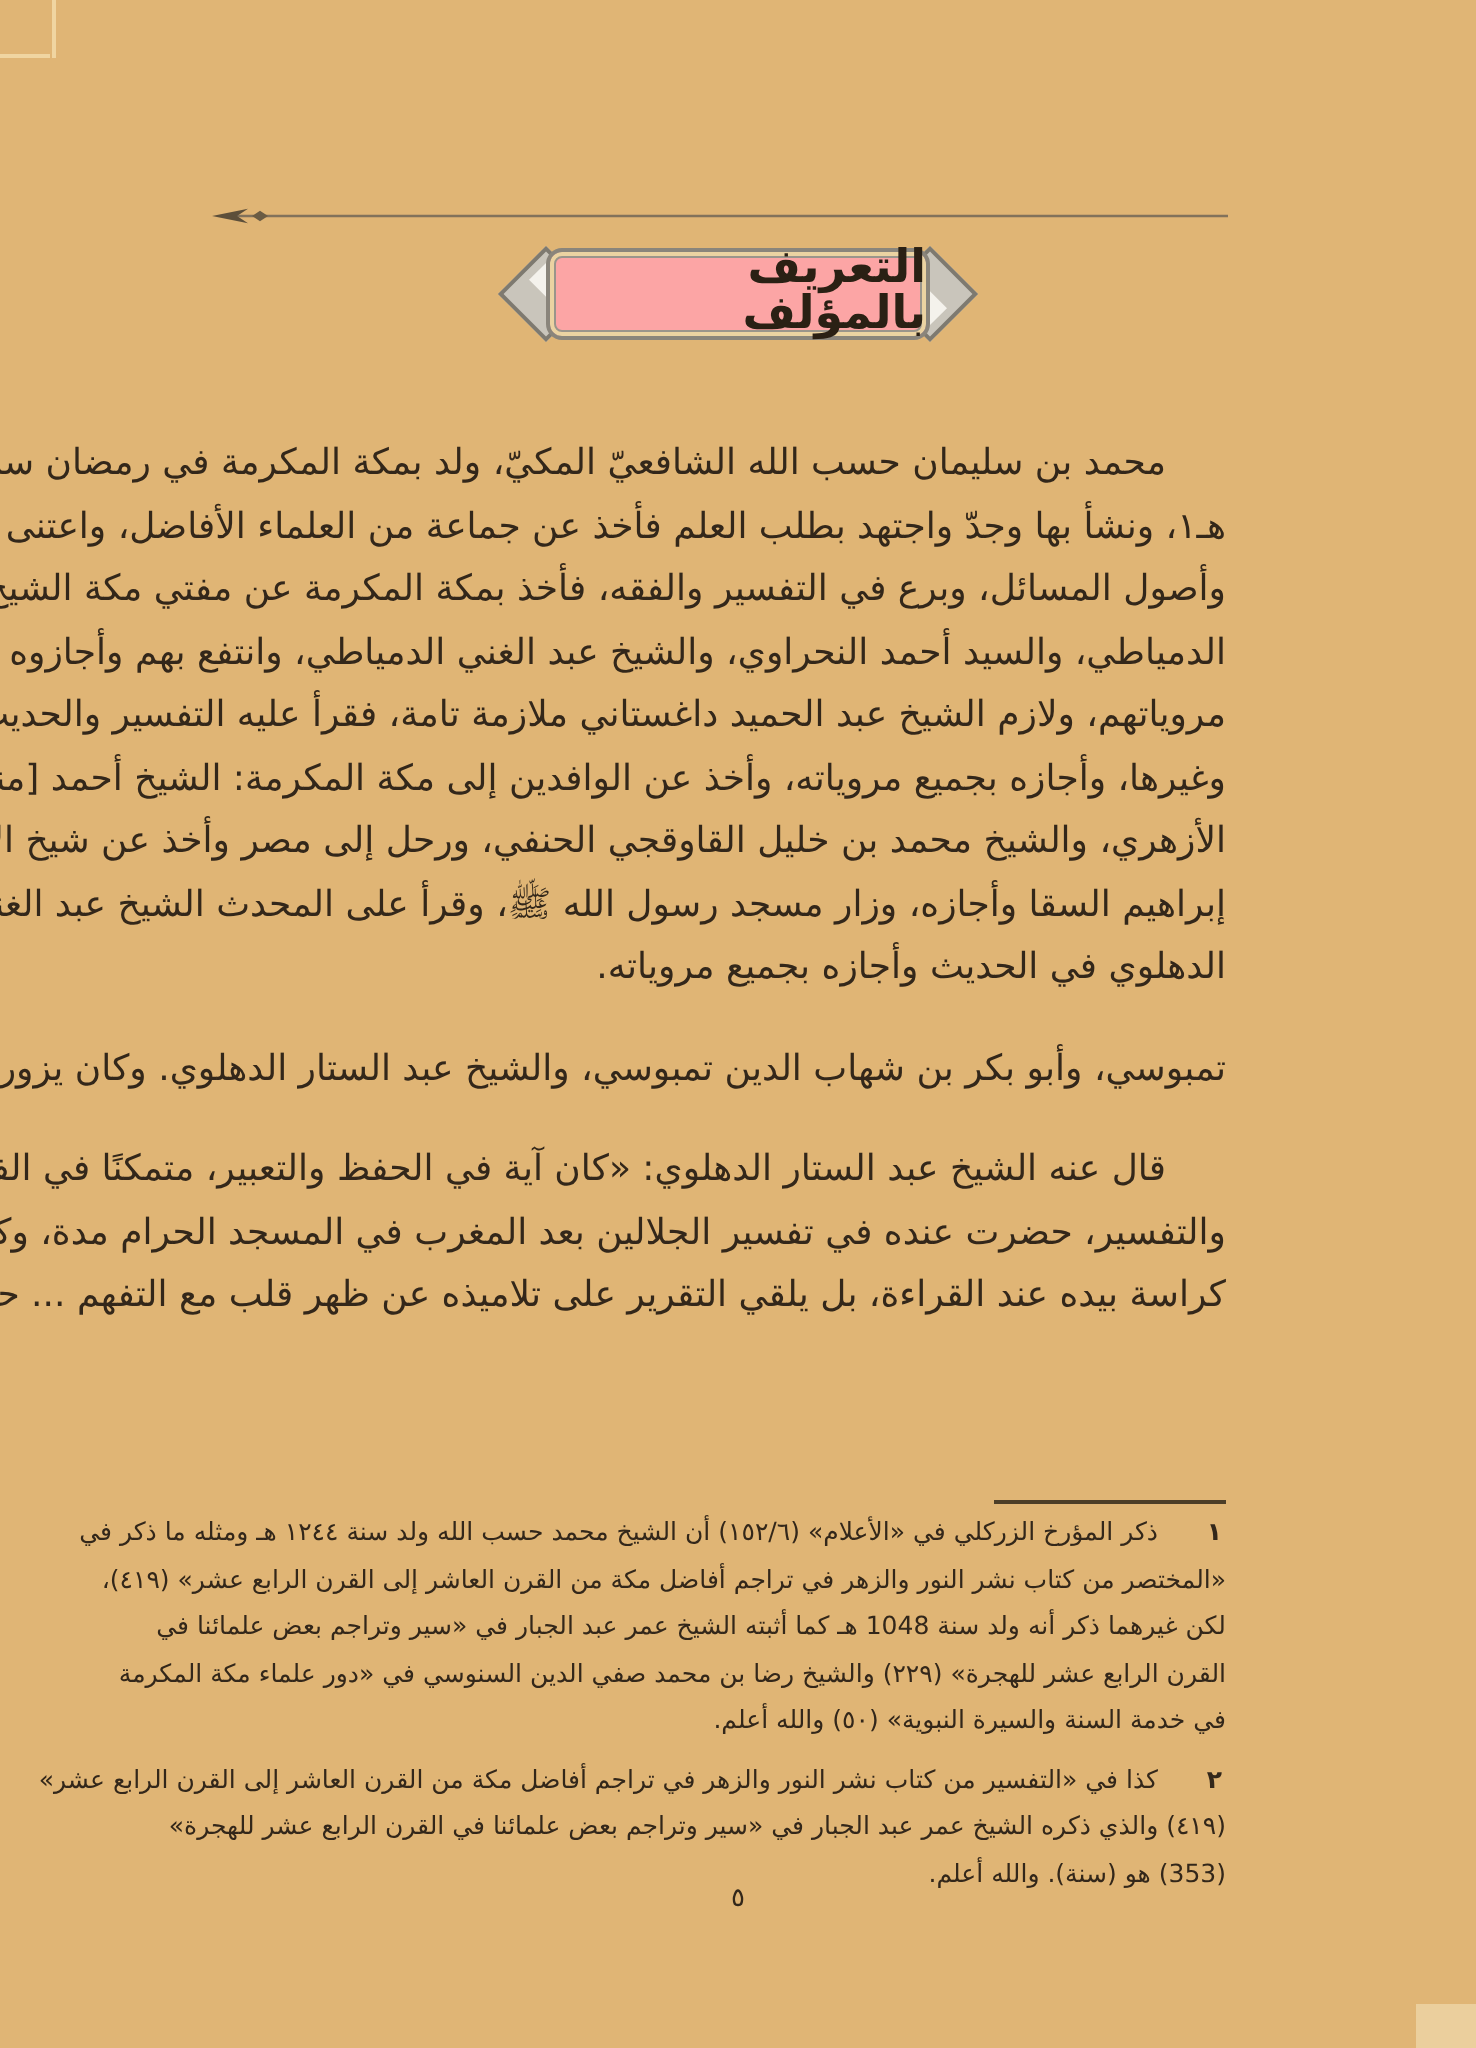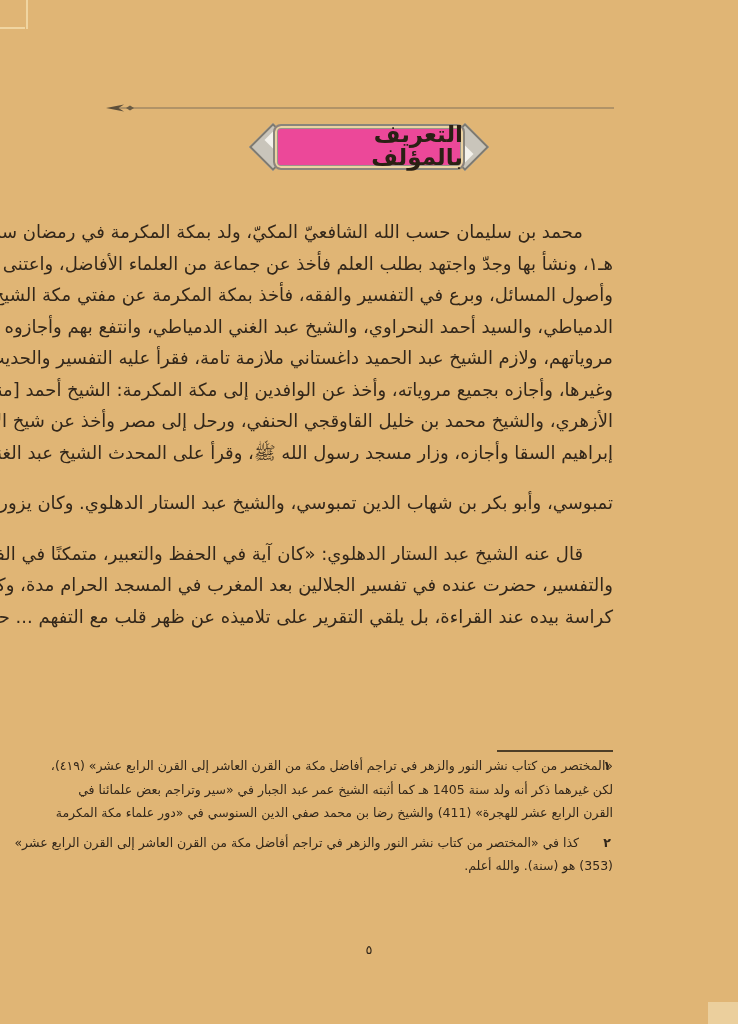--- a/index.html
+++ b/index.html
@@ -21,21 +21,21 @@
   .top-rule{position:absolute;top:100px;left:100px;width:520px;height:14px;}
 
   
   .banner{
     position:absolute;top:124px;left:0;right:0;
     display:flex;justify-content:center;align-items:center;
   }
   .banner-inner{position:relative;width:192px;height:46px;}
   .banner-box{
     position:absolute;inset:0;z-index:2;
-    background:#ec4899;
+    background:#fca5a5;
     border:2px solid #8a857b;
     border-radius:8px;
     box-shadow:inset 0 0 0 2px #ebd3a2, inset 0 0 0 3px #9a958b;
     display:flex;align-items:center;justify-content:center;
   }
   .banner-title{
     font-size:23px;font-weight:bold;color:#2a2014;
     letter-spacing:0;line-height:1;transform:translateY(-1px);
   }
   .tip{
@@ -124,49 +124,53 @@
   <div class="text-col">
     <div class="para">
       <div class="line line--first">محمد بن سليمان حسب الله الشافعيّ المكيّ، ولد بمكة المكرمة في رمضان سنة ١٢٣٣</div>
       <div class="line">هـ١، ونشأ بها وجدّ واجتهد بطلب العلم فأخذ عن جماعة من العلماء الأفاضل، واعتنى بالقواعد</div>
       <div class="line">وأصول المسائل، وبرع في التفسير والفقه، فأخذ بمكة المكرمة عن مفتي مكة الشيخ أحمد</div>
       <div class="line">الدمياطي، والسيد أحمد النحراوي، والشيخ عبد الغني الدمياطي، وانتفع بهم وأجازوه بسائر</div>
       <div class="line">مروياتهم، ولازم الشيخ عبد الحميد داغستاني ملازمة تامة، فقرأ عليه التفسير والحديث والفقه</div>
       <div class="line">وغيرها، وأجازه بجميع مروياته، وأخذ عن الوافدين إلى مكة المكرمة: الشيخ أحمد [منة]٢ الله</div>
       <div class="line">الأزهري، والشيخ محمد بن خليل القاوقجي الحنفي، ورحل إلى مصر وأخذ عن شيخ الإسلام</div>
       <div class="line">إبراهيم السقا وأجازه، وزار مسجد رسول الله ﷺ، وقرأ على المحدث الشيخ عبد الغني</div>
+      <div class="line line--last">الدهلوي في الحديث وأجازه بجميع مروياته.</div>
     </div>
 
     <div class="para">
       <div class="line">تمبوسي، وأبو بكر بن شهاب الدين تمبوسي، والشيخ عبد الستار الدهلوي. وكان يزور المدينة</div>
     </div>
 
     <div class="para">
       <div class="line line--first">قال عنه الشيخ عبد الستار الدهلوي: «كان آية في الحفظ والتعبير، متمكنًا في الفقه</div>
       <div class="line">والتفسير، حضرت عنده في تفسير الجلالين بعد المغرب في المسجد الحرام مدة، وكان لا يمسك</div>
       <div class="line">كراسة بيده عند القراءة، بل يلقي التقرير على تلاميذه عن ظهر قلب مع التفهم ... حضرت</div>
     </div>
   </div>
 
   <div class="fn-sep"></div>
 
   <div class="fn-col">
     <div class="footnote">
       <div class="fn-line fn-line--first">
         <span class="fn-num">١</span>
+        <span>ذكر المؤرخ الزركلي في «الأعلام» (١٥٢/٦) أن الشيخ محمد حسب الله ولد سنة ١٢٤٤ هـ ومثله ما ذكر في</span>
       </div>
       <div class="fn-line">«المختصر من كتاب نشر النور والزهر في تراجم أفاضل مكة من القرن العاشر إلى القرن الرابع عشر» (٤١٩)،</div>
-      <div class="fn-line">لكن غيرهما ذكر أنه ولد سنة 1405 هـ كما أثبته الشيخ عمر عبد الجبار في «سير وتراجم بعض علمائنا في</div>
-      <div class="fn-line">القرن الرابع عشر للهجرة» (411) والشيخ رضا بن محمد صفي الدين السنوسي في «دور علماء مكة المكرمة</div>
+      <div class="fn-line">لكن غيرهما ذكر أنه ولد سنة 1048 هـ كما أثبته الشيخ عمر عبد الجبار في «سير وتراجم بعض علمائنا في</div>
+      <div class="fn-line">القرن الرابع عشر للهجرة» (٢٢٩) والشيخ رضا بن محمد صفي الدين السنوسي في «دور علماء مكة المكرمة</div>
+      <div class="fn-line fn-line--last">في خدمة السنة والسيرة النبوية» (٥٠) والله أعلم.</div>
     </div>
 
     <div class="footnote">
       <div class="fn-line fn-line--first">
         <span class="fn-num">٢</span>
-        <span>كذا في «المختصر من كتاب نشر النور والزهر في تراجم أفاضل مكة من القرن العاشر إلى القرن الرابع عشر»</span>
+        <span>كذا في «التفسير من كتاب نشر النور والزهر في تراجم أفاضل مكة من القرن العاشر إلى القرن الرابع عشر»</span>
       </div>
+      <div class="fn-line">(٤١٩) والذي ذكره الشيخ عمر عبد الجبار في «سير وتراجم بعض علمائنا في القرن الرابع عشر للهجرة»</div>
       <div class="fn-line fn-line--last">(353) هو (سنة). والله أعلم.</div>
     </div>
   </div>
 
   <div class="page-number">٥</div>
 
 </div>
 
 </body></html>

